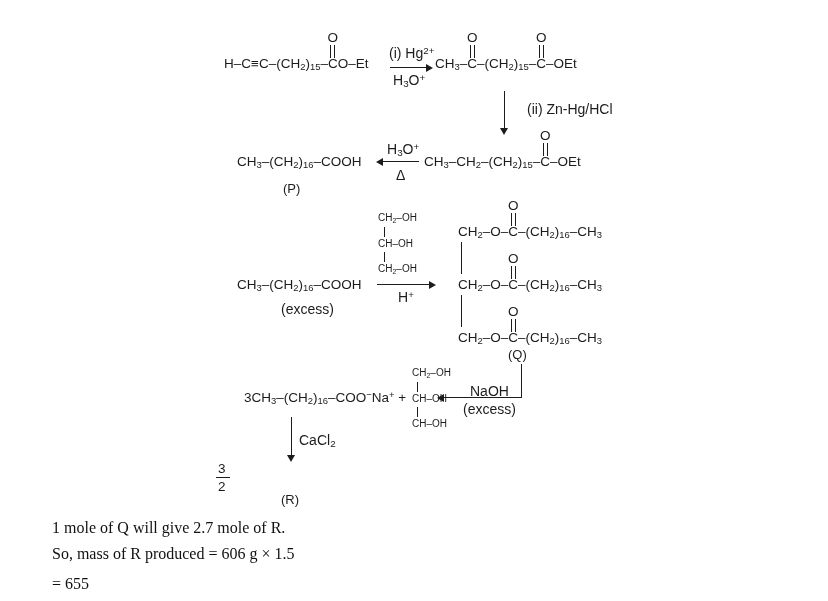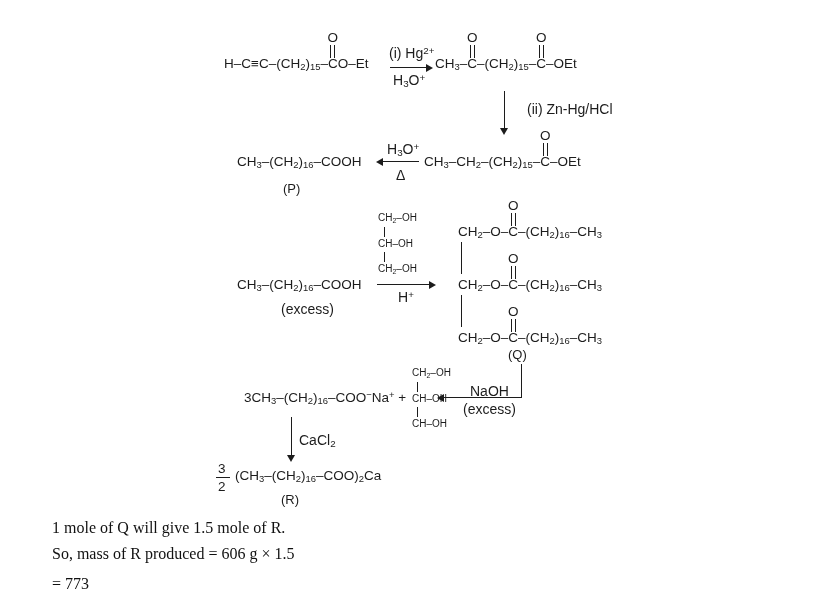--- a/index.html
+++ b/index.html
@@ -82,20 +82,19 @@
   <div class="line-v" style="left:417px;top:407px;height:10px;"></div>
   <span class="t gly" style="left:412px;top:418px;">CH–OH</span>
 
   <div class="line-v" style="left:291px;top:417px;height:39px;"></div>
   <div class="ah-down" style="left:287px;top:455px;"></div>
   <span class="t lbl" style="left:299px;top:432px;">CaCl<sub>2</sub></span>
 
   <span class="t f" style="left:218px;top:461px;">3</span>
   <div class="fracbar" style="left:216px;top:477px;width:14px;"></div>
   <span class="t f" style="left:218px;top:479px;">2</span>
-  <span class="t f" style="left:235px;top:468px;">(CH<sub>3</sub>–(CH<sub>2</sub>)<sub>16</sub>–COO)<sub>2</sub>Ca</span>
   <span class="t plabel" style="left:281px;top:493px;">(R)</span>
 
-  <span class="note" style="left:52px;top:519px;">1 mole of Q will give 1.5 mole of R.</span>
+  <span class="note" style="left:52px;top:519px;">1 mole of Q will give 2.7 mole of R.</span>
   <span class="note" style="left:52px;top:545px;">So, mass of R produced = 606 g × 1.5</span>
-  <span class="note" style="left:52px;top:575px;">= 773</span>
+  <span class="note" style="left:52px;top:575px;">= 655</span>
 
 </div>
 
 </body></html>

